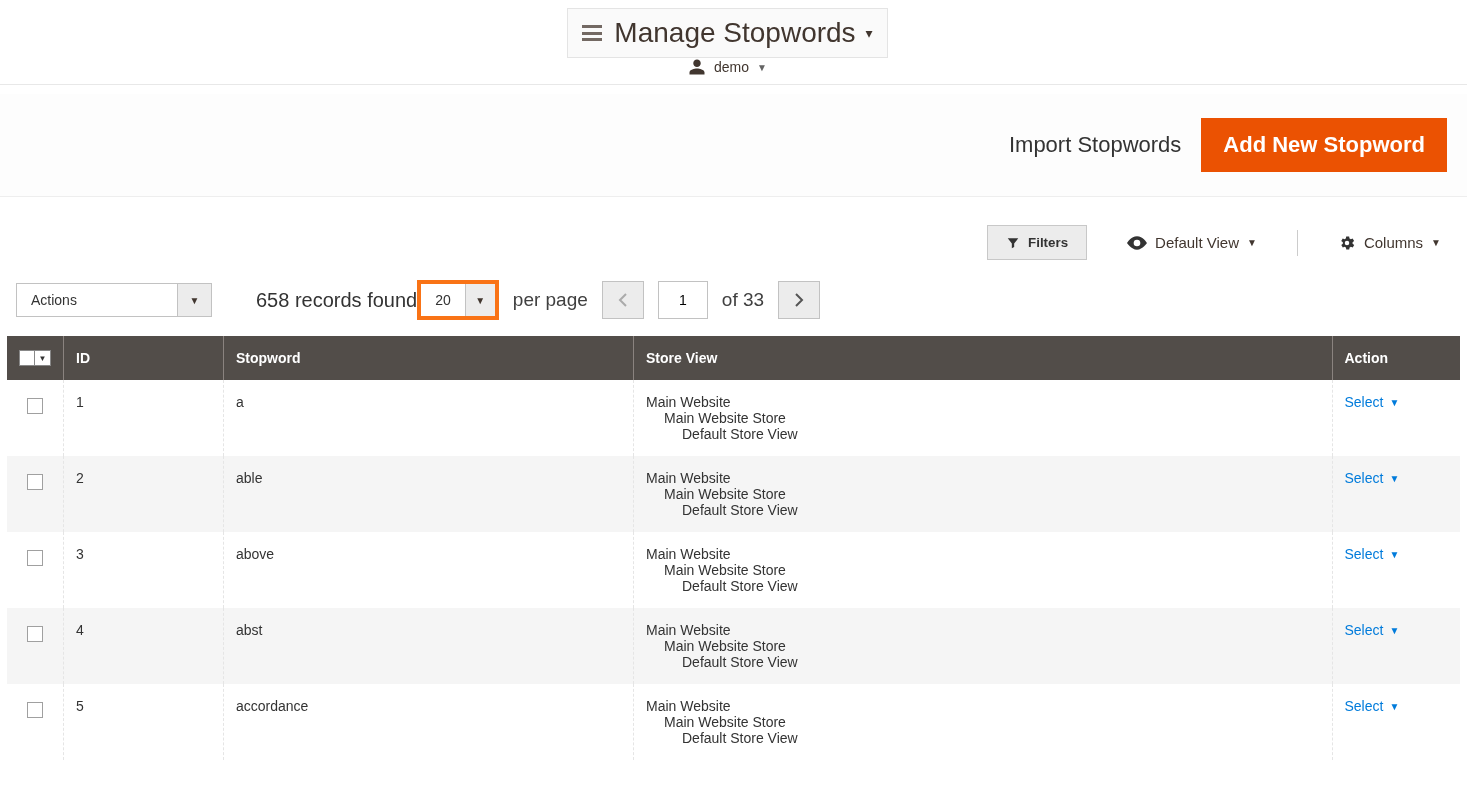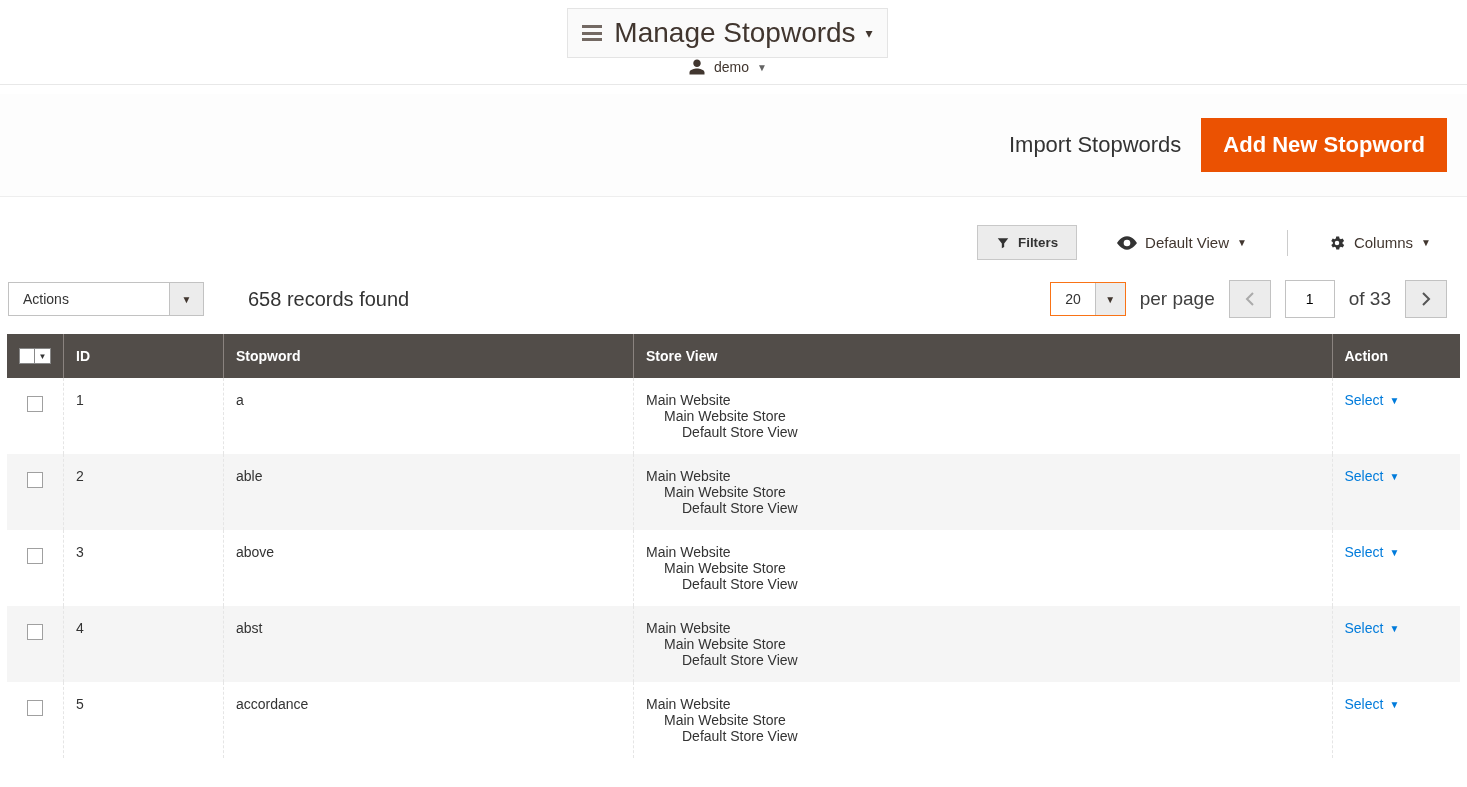--- a/index.html
+++ b/index.html
@@ -68,54 +68,55 @@
     padding: 14px 22px;
     font-size:22px;
     font-weight:600;
     cursor:pointer;
   }
 
   
   .toolbar-row {
     display:flex; justify-content:flex-end; align-items:center;
     gap: 40px;
-    padding: 28px 36px 14px 20px;
+    padding: 28px 26px 14px 20px;
   }
   .toolbar-item { display:flex; align-items:center; gap:8px; color:#41362f; font-size:15px; }
   .filters-btn {
     background:#ececec;
     border:1px solid #c8c8c8;
     padding: 9px 18px;
     display:flex; align-items:center; gap:8px;
     font-weight:600;
     color:#333;
   }
   .vsep { width:1px; height:26px; background:#ccc; }
   .caret { font-size:10px; color:#41362f; }
 
   
   .grid-controls {
-    display:flex; justify-content:space-between; align-items:center;
+    display:flex; justify-content:flex-start; align-items:center;
     padding: 6px 20px 16px 8px;
+    margin-left: 8px;
   }
   .actions-dd {
     display:flex;
     border:1px solid #c2c2c2;
   }
   .actions-dd .label {
     padding:8px 14px; min-width:160px; color:#333;
   }
   .actions-dd .dd {
     width:34px; background:#ececec; border-left:1px solid #c2c2c2;
     display:flex; align-items:center; justify-content:center;
   }
   .records-found { color:#333; font-size:20px; margin-left:44px; }
 
   .pager { display:flex; align-items:center; gap:14px; }
-  .perpage-wrap { display:flex; border:1px solid #f97316; }
+  .perpage-wrap { display:flex; border:4px solid #f97316; }
   .perpage-wrap .num { padding:8px 14px; min-width:40px; text-align:center; }
   .perpage-wrap .dd { width:30px; background:#ececec; border-left:1px solid #c2c2c2; display:flex;align-items:center;justify-content:center;}
   .pager-label { color:#404040; font-size:19px; }
   .pg-btn {
     width:42px; height:38px; border:1px solid #c2c2c2;
     display:flex; align-items:center; justify-content:center;
     color:#333;
   }
   .pg-btn.disabled { background:#ececec; color:#aaa; }
   .pg-btn.enabled { background:#ececec; color:#333; }

